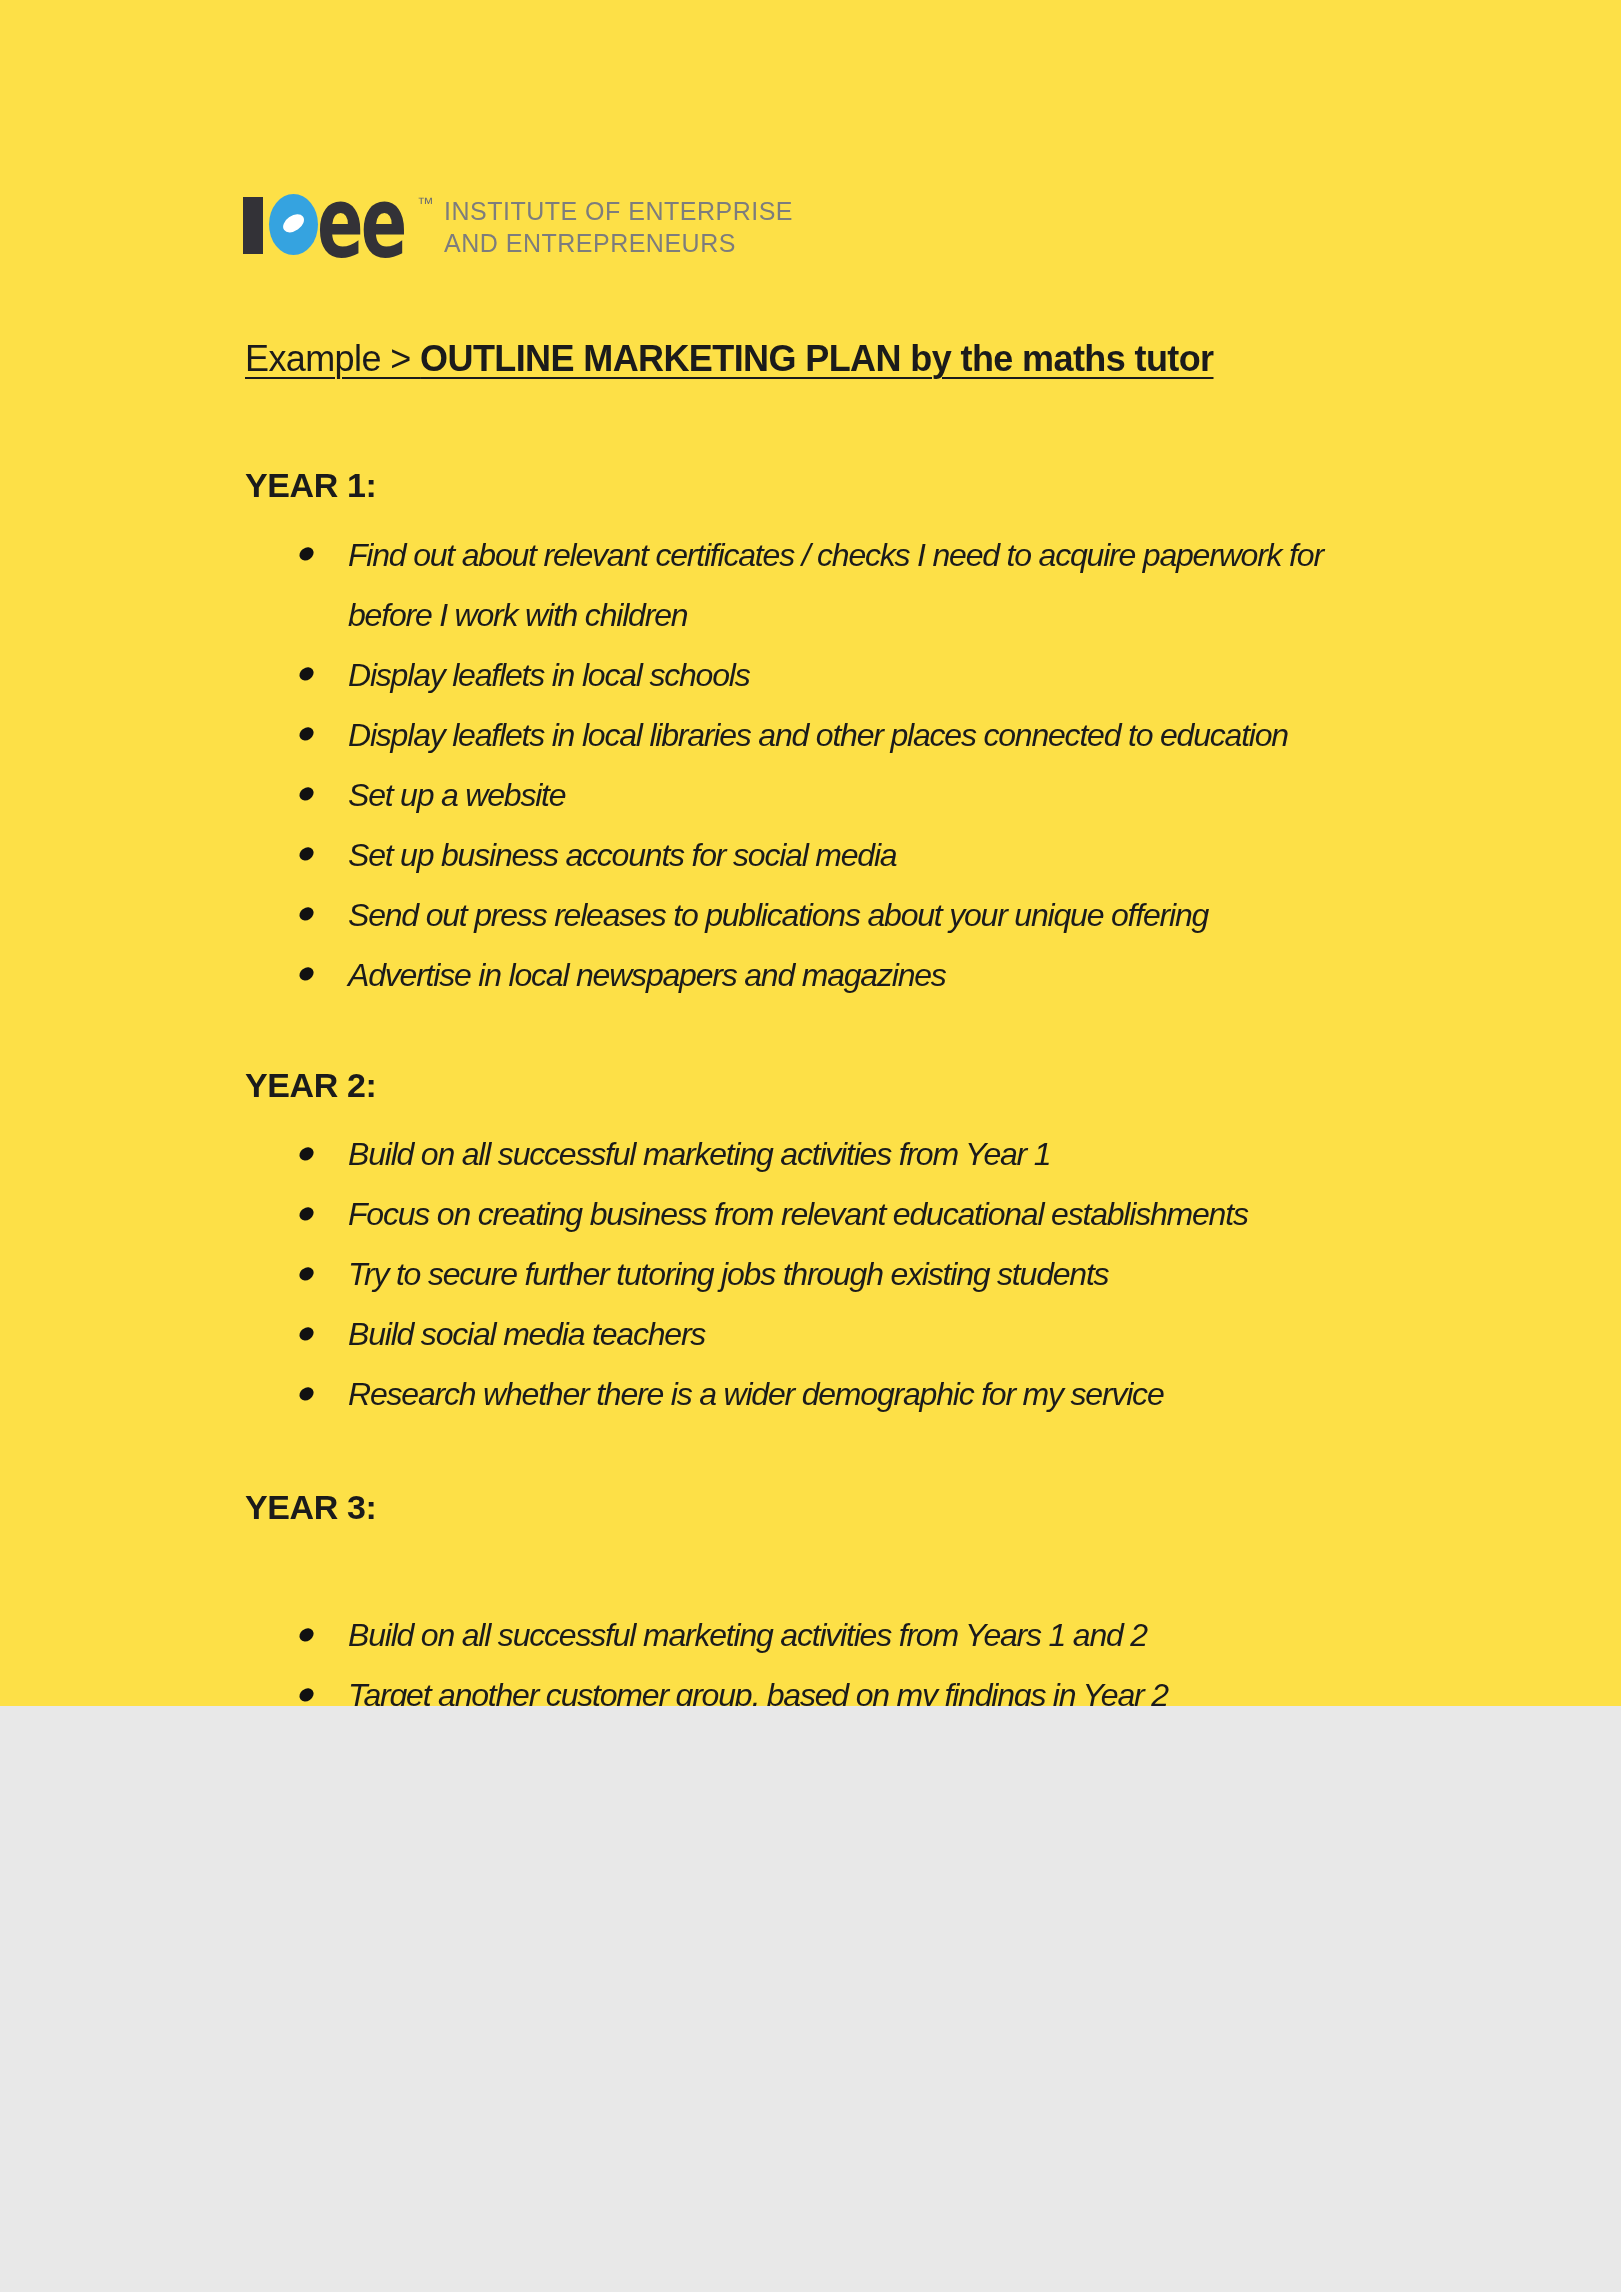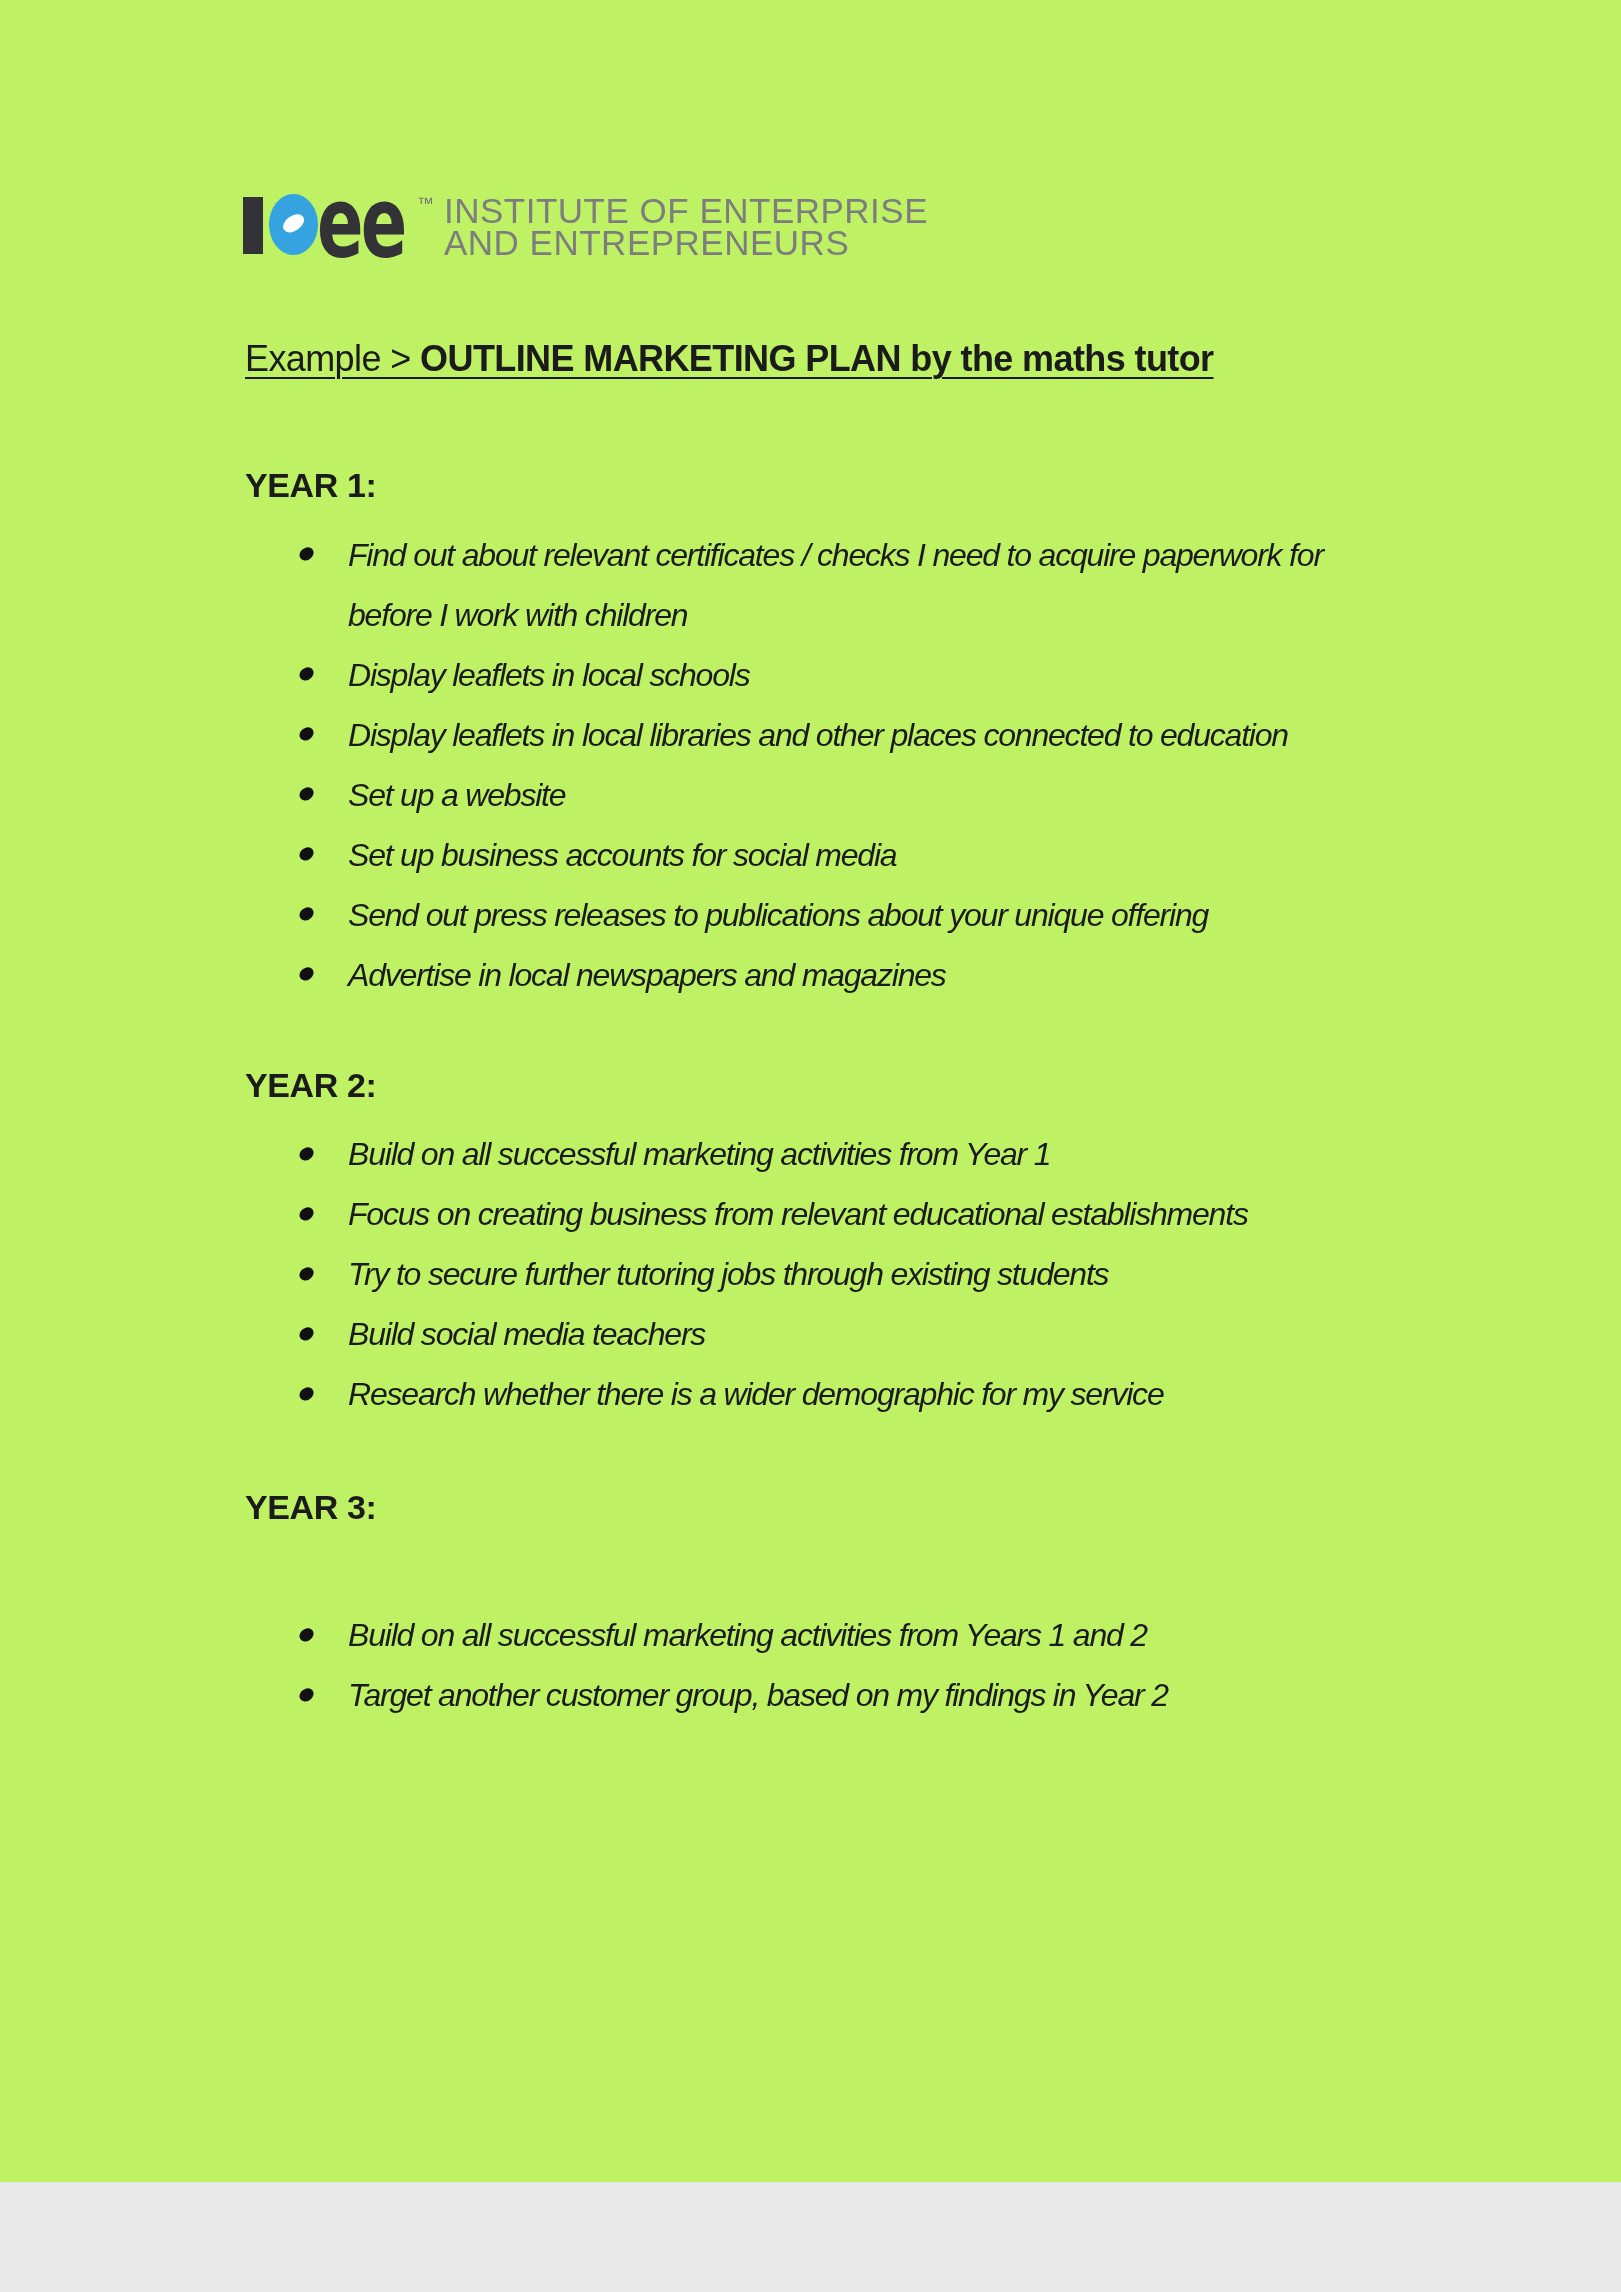--- a/index.html
+++ b/index.html
@@ -1,39 +1,39 @@
 <!DOCTYPE html>
 <html><head>
 <meta charset="utf-8">
 <style>
   html,body { margin:0; padding:0; background:#e8e8e8; }
   .page {
     position:relative;
-    width:1621px; height:2182px;
+    width:1621px; height:1706px;
     margin:0 auto;
-    background:#bef264;
+    background:#fde047;
     font-family:"Liberation Sans", sans-serif;
     color:#1b1b1b;
     overflow:hidden;
   }
 
   
   .logo { position:absolute; top:190px; left:243px; width:745px; height:82px; }
   .logo-i { position:absolute; left:0; top:6.9px; width:19.6px; height:57px; background:#333237; }
   .logo-o { position:absolute; left:25.5px; top:3.9px; width:49px; height:61px;
             background:#35a3e0; border-radius:50%; }
   .logo-o::after { content:""; position:absolute; left:13.7px; top:22.5px; width:22.5px; height:14.7px;
             background:#ffffff; border-radius:50%; transform:rotate(-35deg); }
   .logo-ee { position:absolute; left:74px; top:-15.7px; color:#333237;
             font-family:"DejaVu Sans", sans-serif; font-weight:bold;
             font-size:98px; line-height:98px; letter-spacing:-3.9px;
             transform:scaleX(0.70); transform-origin:left top; }
   .logo-tm { position:absolute; left:174px; top:3.9px; color:#6f6f6f; font-size:16.7px; }
   .logo-tagline { position:absolute; left:201px; top:4.9px; color:#7d7d7d;
-            font-size:35px; line-height:32px; letter-spacing:0.5px; }
+            font-size:25px; line-height:32px; letter-spacing:0.5px; }
 
   
   .content { position:absolute; left:245px; top:14px; width:1147px; }
 
   h1.doc-title { margin:323px 0 0 0; font-size:36px; line-height:43px; font-weight:normal;
             text-decoration:underline; text-decoration-thickness:2px; text-underline-offset:5.9px;
             letter-spacing:-0.6px; white-space:pre; }
   h1.doc-title .title-main { font-weight:bold; }
 
   h2.section-heading { margin:0; font-size:34px; line-height:39px; font-weight:bold;

